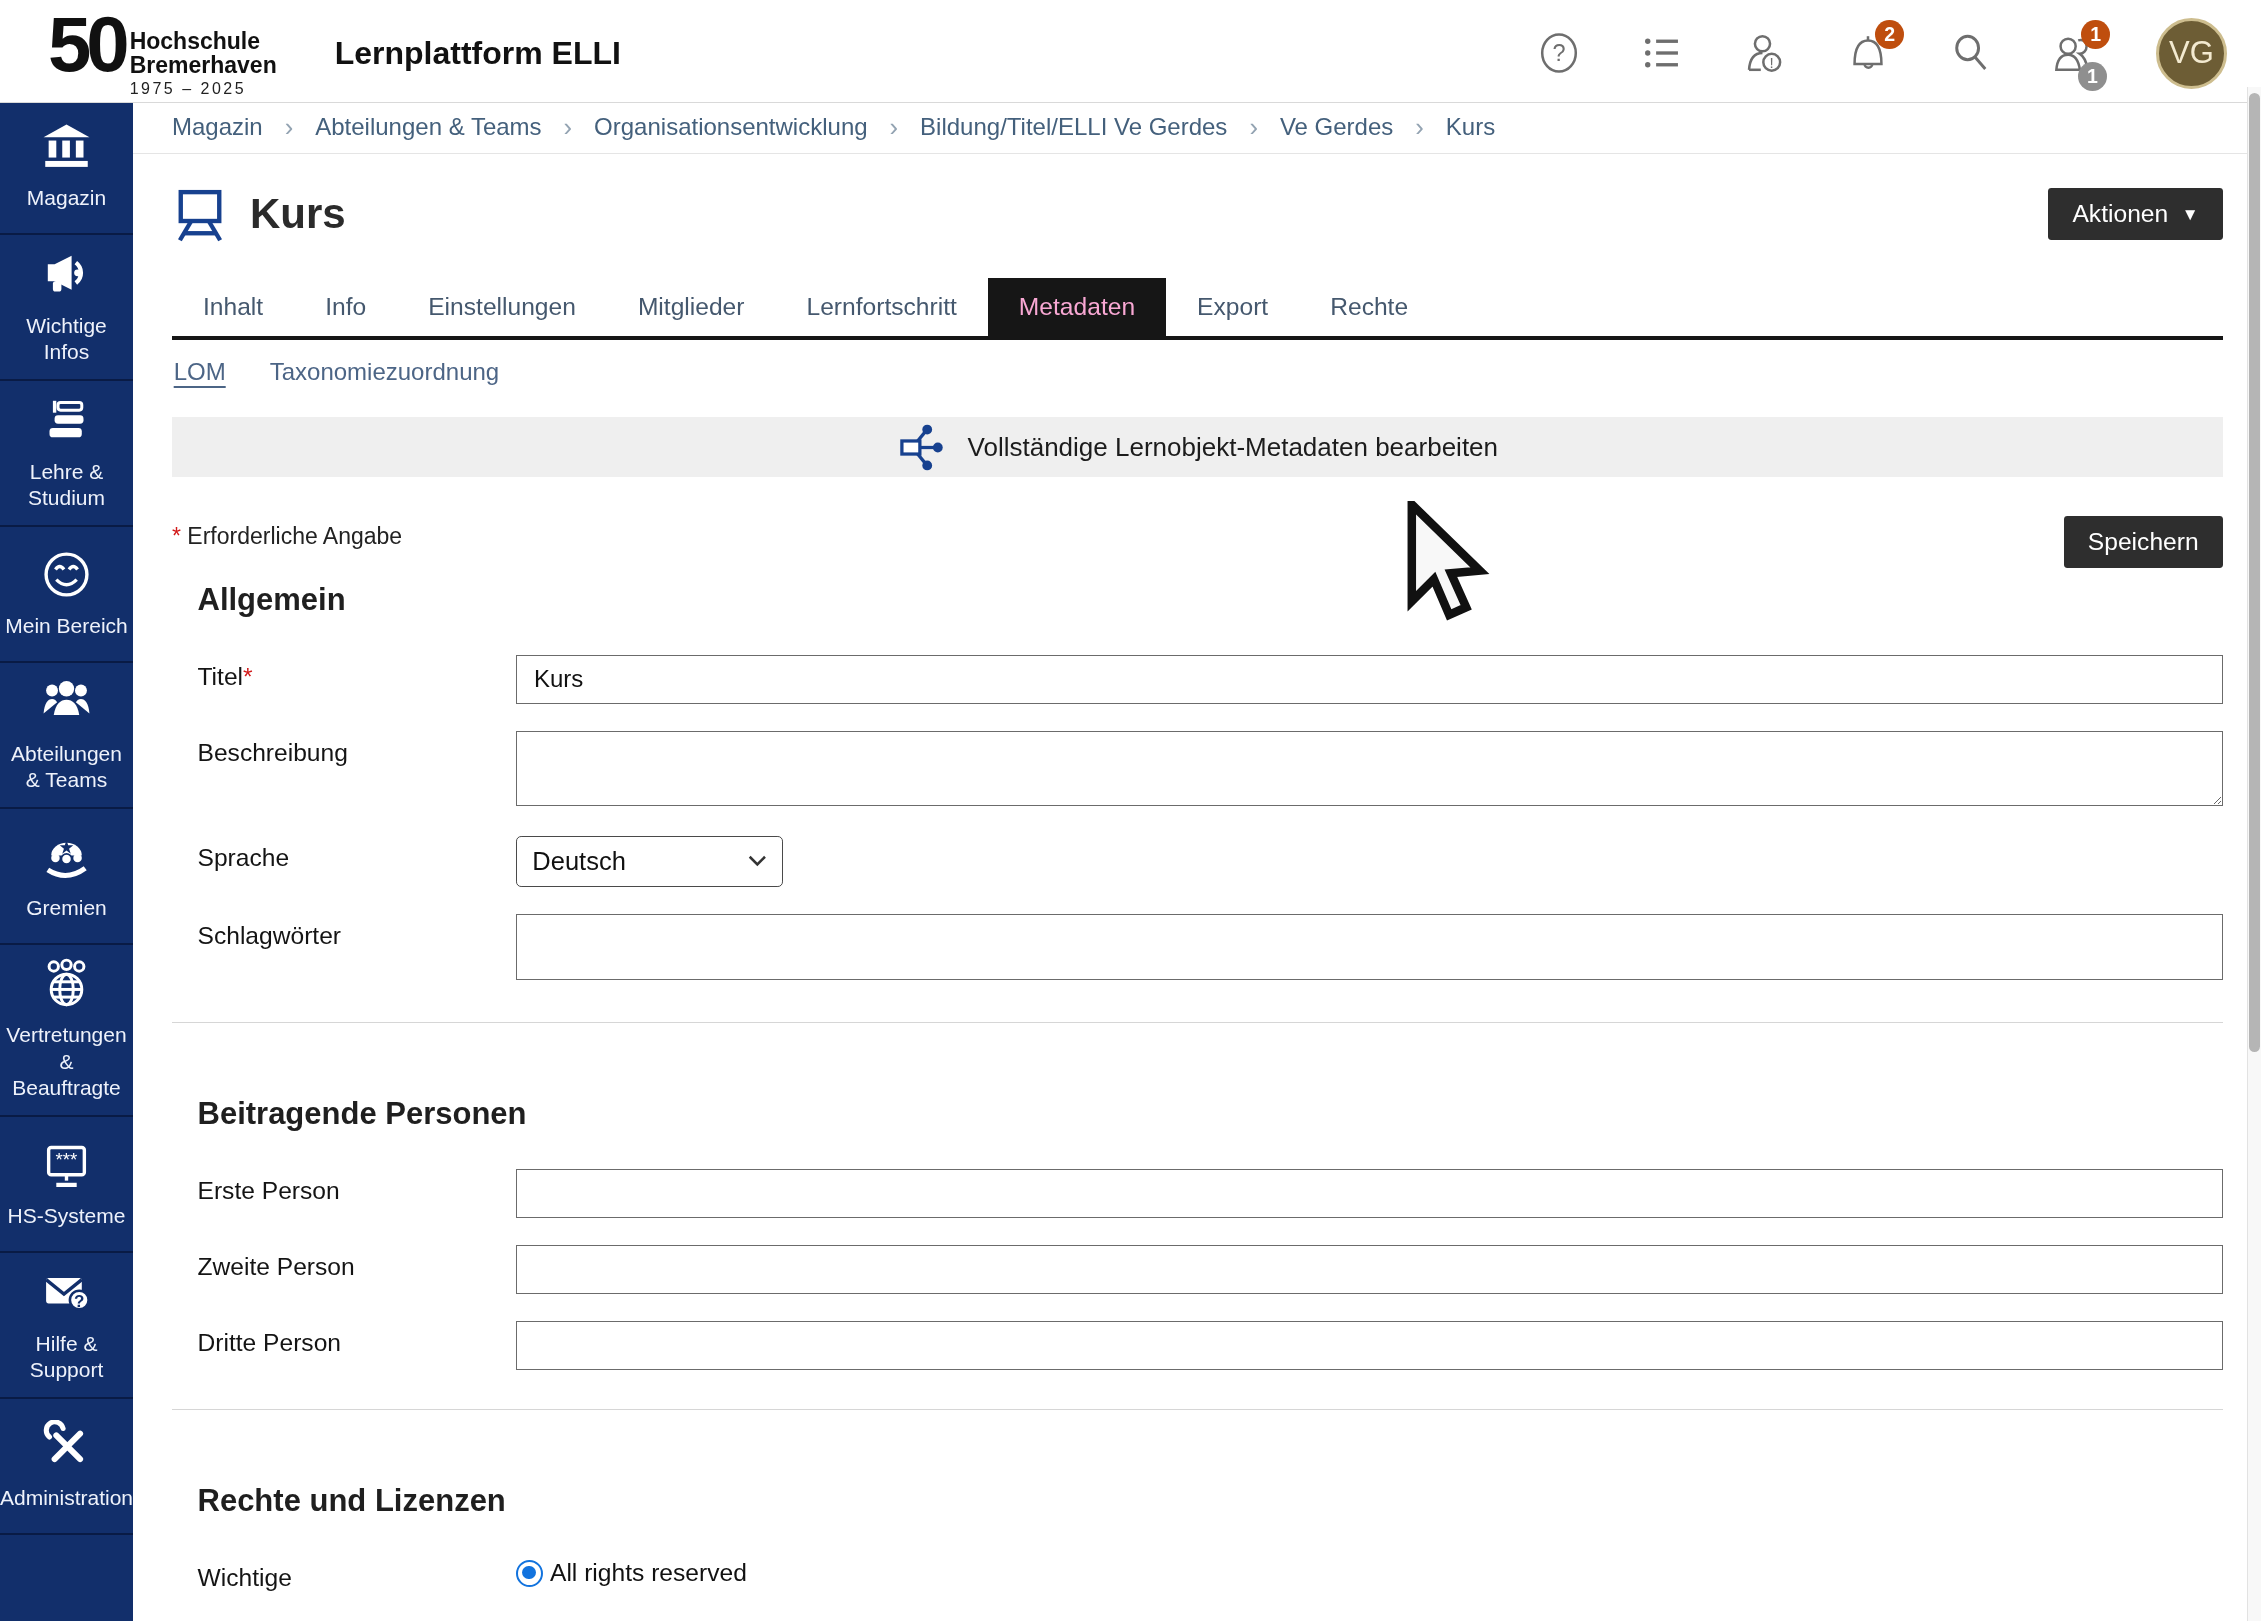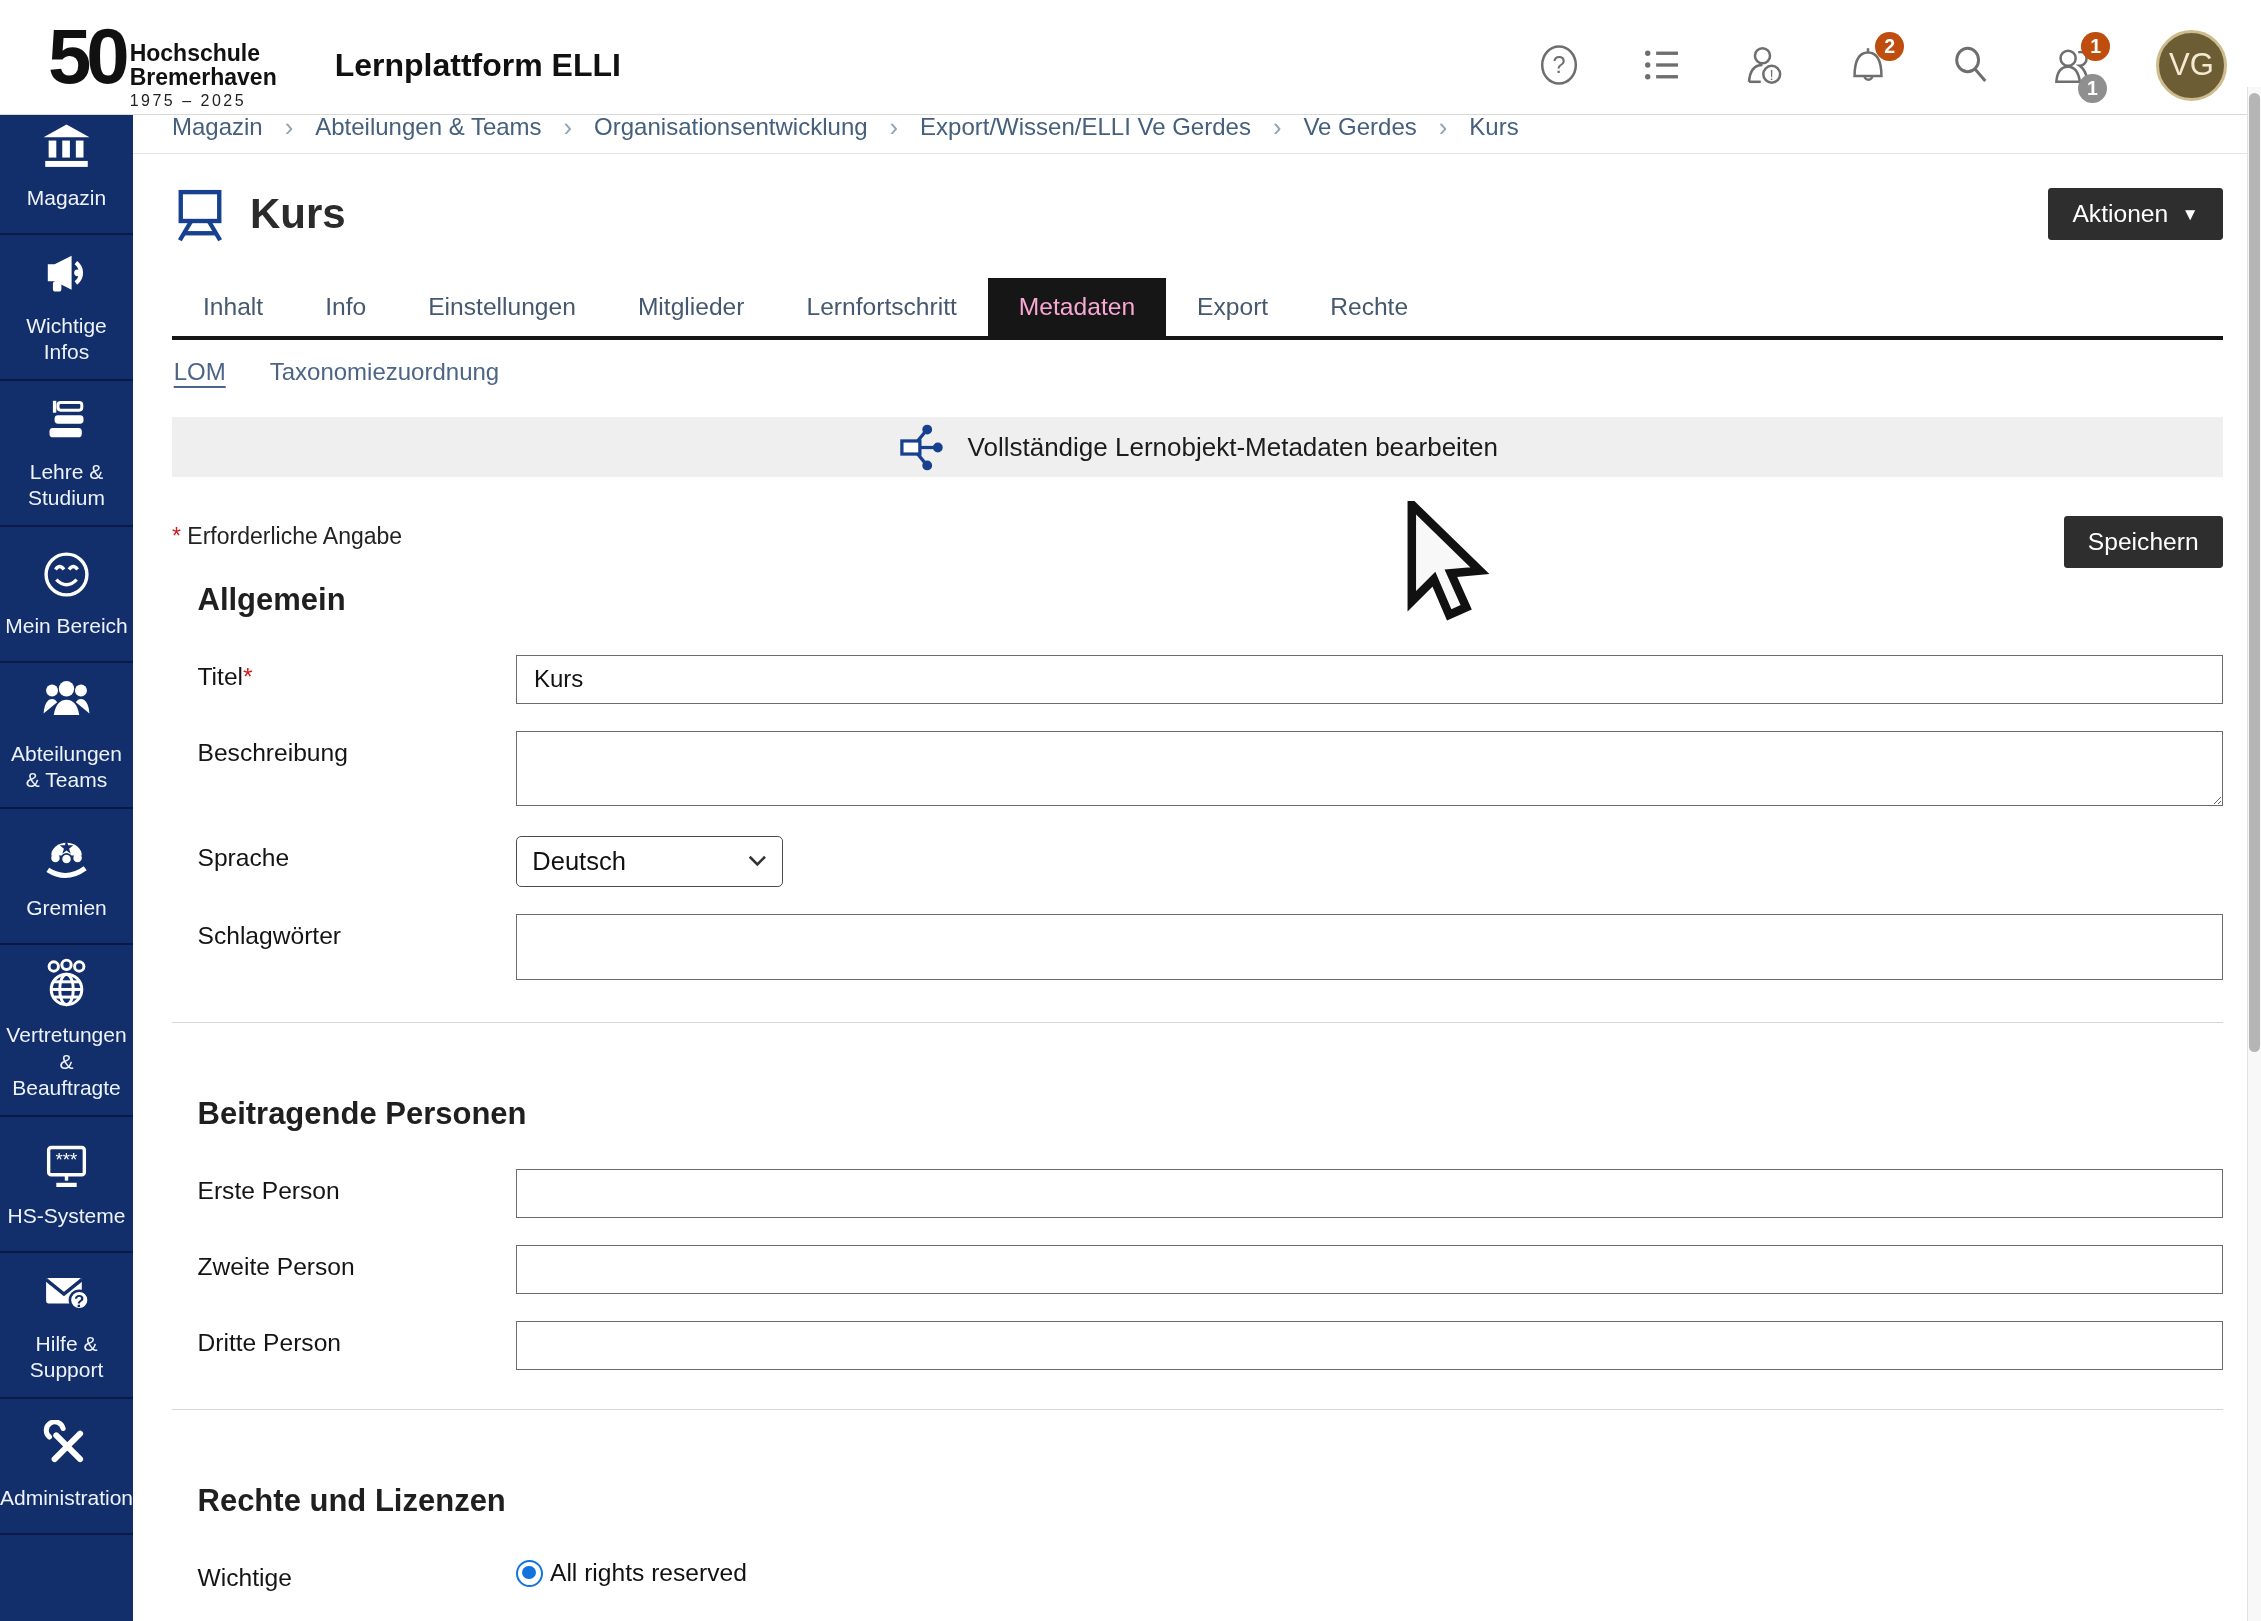--- a/index.html
+++ b/index.html
@@ -1,21 +1,21 @@
 <!DOCTYPE html>
 <html style="font-size:13.6px"><head>
 <meta charset="utf-8">
 <style>
   * { margin:0; padding:0; box-sizing:border-box; }
   html,body { width:2261px; height:1621px; overflow:hidden; background:#fff;
               font-family:"Liberation Sans", sans-serif; color:#1a1a1a; }
   .app { position:relative; width:2261px; height:1621px; background:#fff; }
 
   
-  .header { position:absolute; top:16px; left:0; width:2261px; height:99px; background:#fff;
+  .header { position:absolute; top:4px; left:0; width:2261px; height:99px; background:#fff;
             border-bottom:1.7px solid #d9d9d9; display:flex; align-items:center; z-index:5; }
   .logo { display:flex; align-items:flex-start; margin-left:48px; }
   .logo-number { font-size:78px; font-weight:bold; letter-spacing:-5.1px; line-height:73px; color:#111; }
   .logo-textcol { margin-left:5.1px; margin-top:22px; }
   .logo-name { font-size:23px; font-weight:bold; color:#111; line-height:1.04; }
   .logo-years { font-size:16px; color:#222; letter-spacing:2.5px; margin-top:2.5px; }
   .app-title { font-size:32px; font-weight:bold; color:#111; margin-left:58px; }
   .header-spacer { flex:1; }
   .glance { display:flex; align-items:center; gap:61px; margin-right:34px; }
   .gicon { position:relative; width:42px; height:42px; display:flex; align-items:center; justify-content:center; }
@@ -312,21 +312,21 @@
 
   <div class="main">
 
     <div class="breadcrumb-bar">
       <span class="crumb">Magazin</span>
       <span class="crumb-sep">›</span>
       <span class="crumb">Abteilungen &amp; Teams</span>
       <span class="crumb-sep">›</span>
       <span class="crumb">Organisationsentwicklung</span>
       <span class="crumb-sep">›</span>
-      <span class="crumb">Export/Wissen/ELLI Ve Gerdes</span>
+      <span class="crumb">Bildung/Titel/ELLI Ve Gerdes</span>
       <span class="crumb-sep">›</span>
       <span class="crumb">Ve Gerdes</span>
       <span class="crumb-sep">›</span>
       <span class="crumb">Kurs</span>
     </div>
 
     <div class="content">
 
       <div class="title-row">
         <svg class="obj-icon" viewBox="0 0 64 64" fill="none" stroke="#17418f" stroke-width="5">

